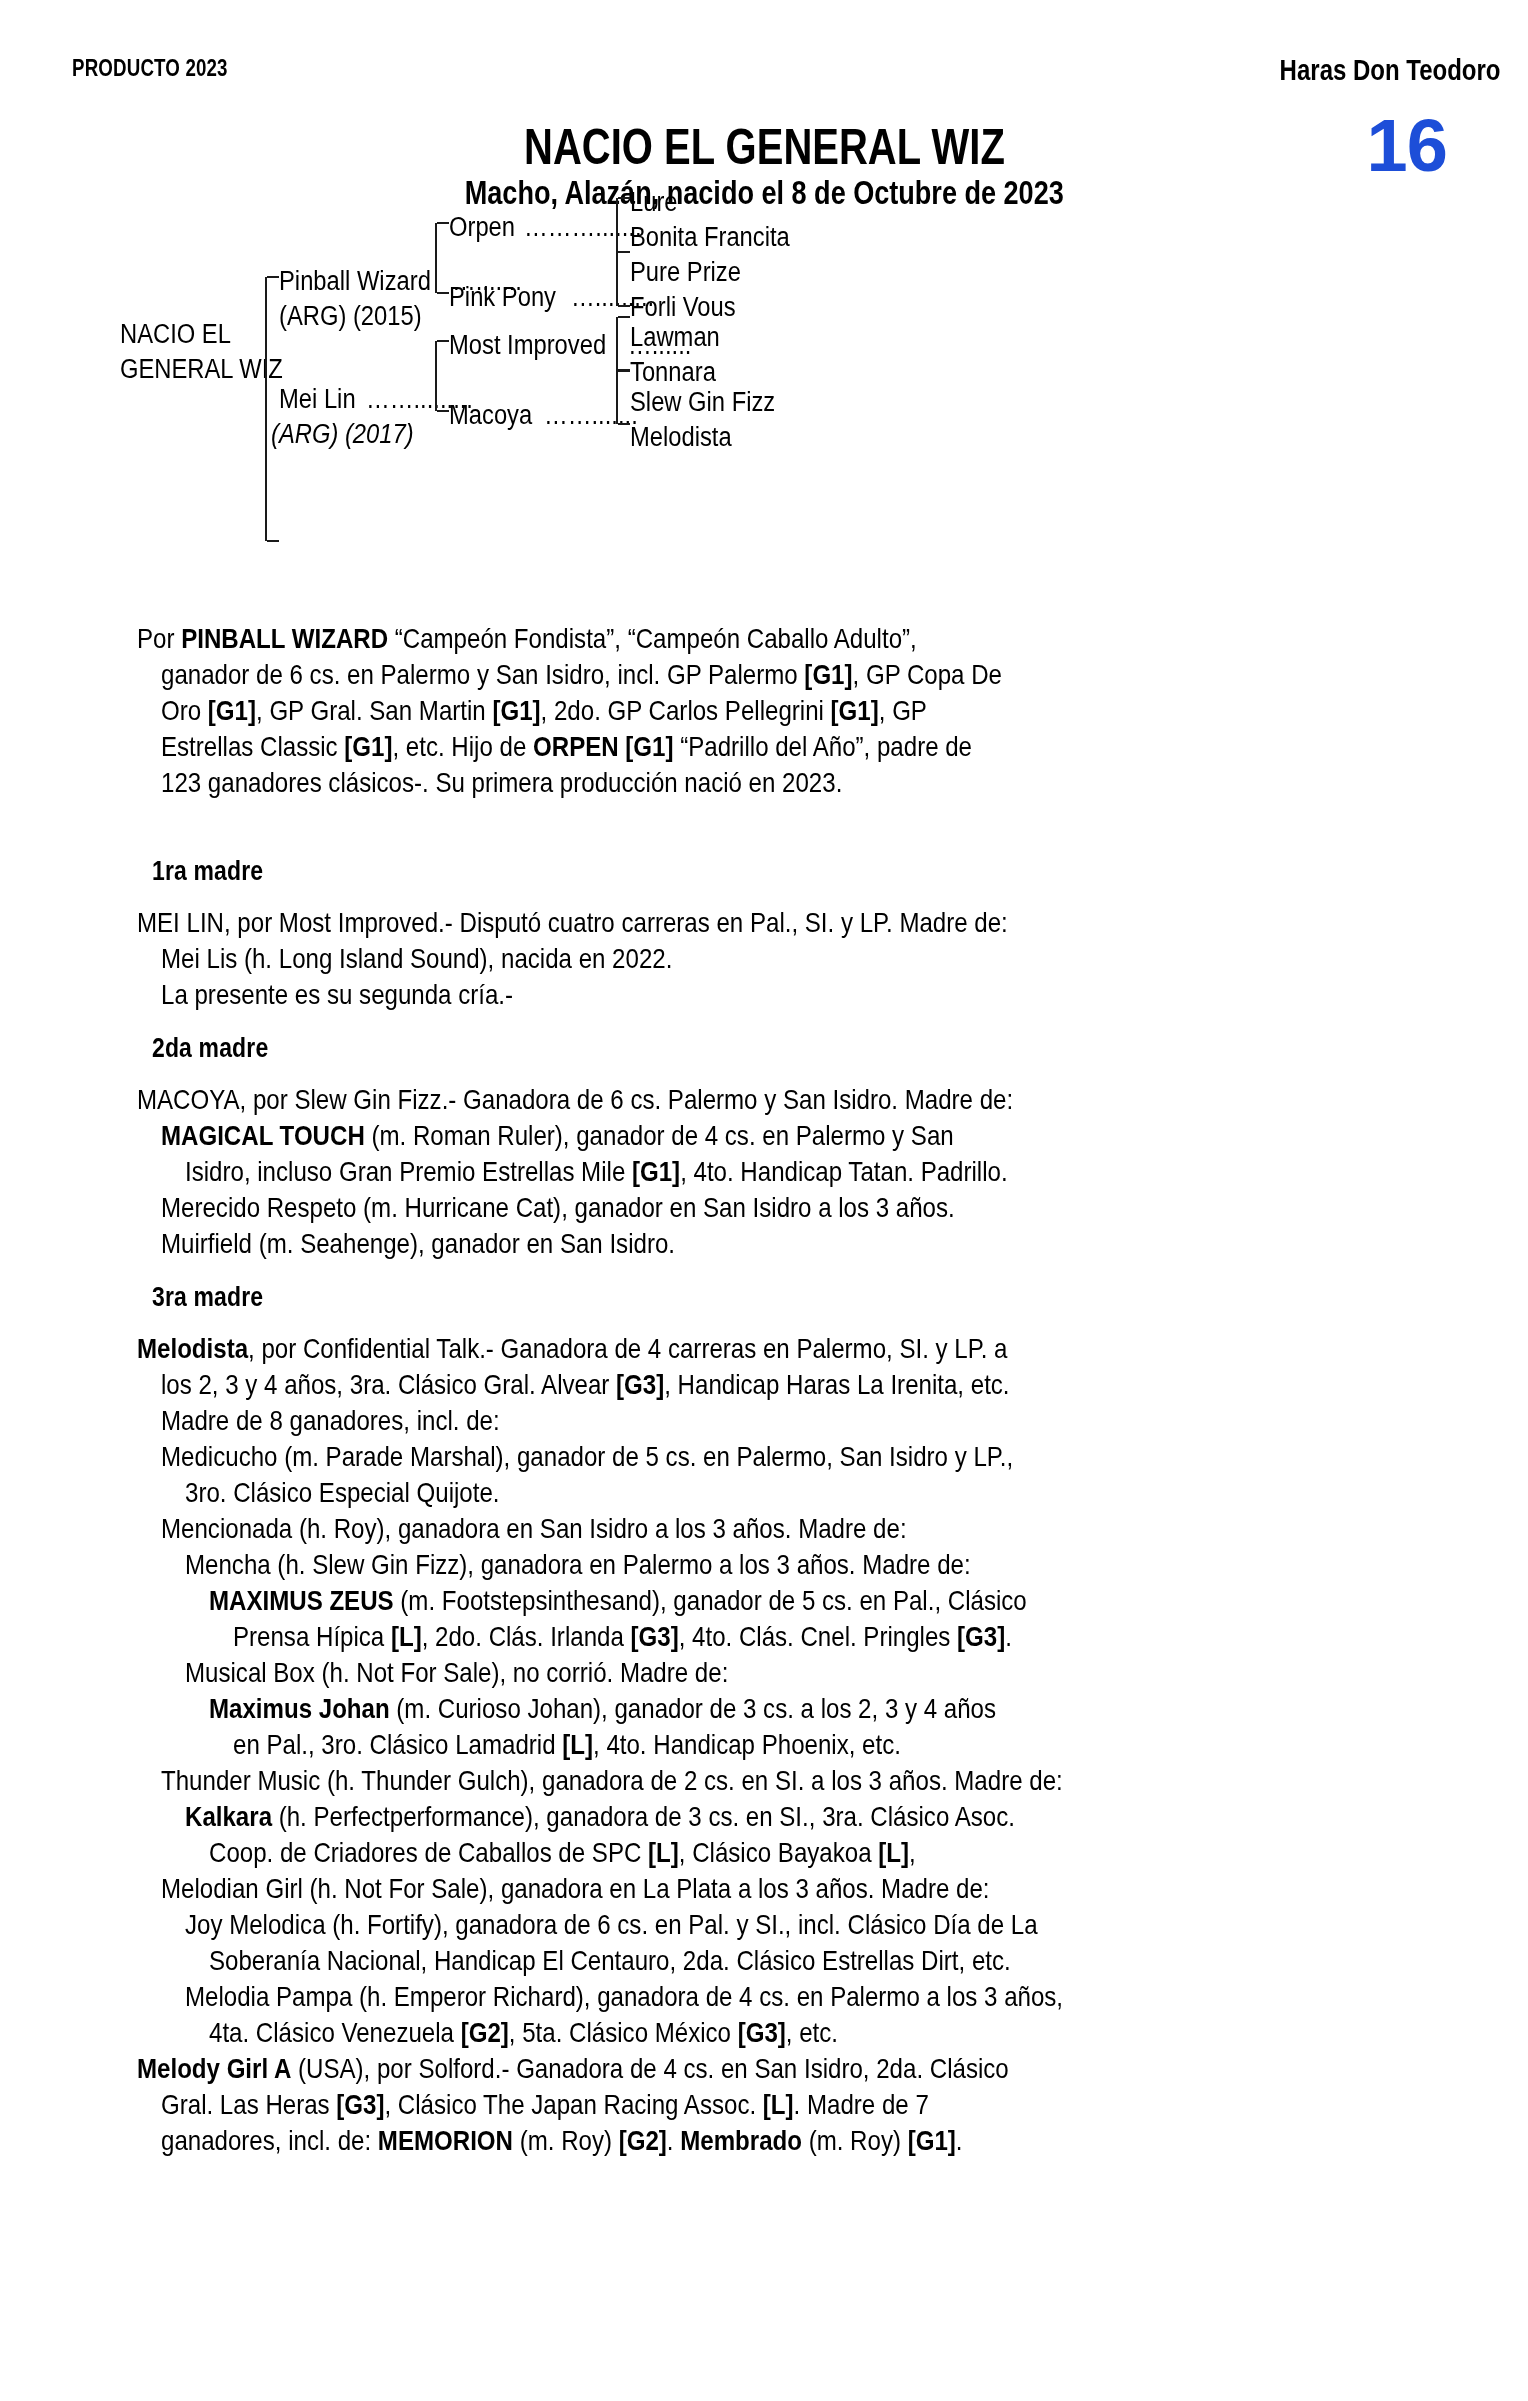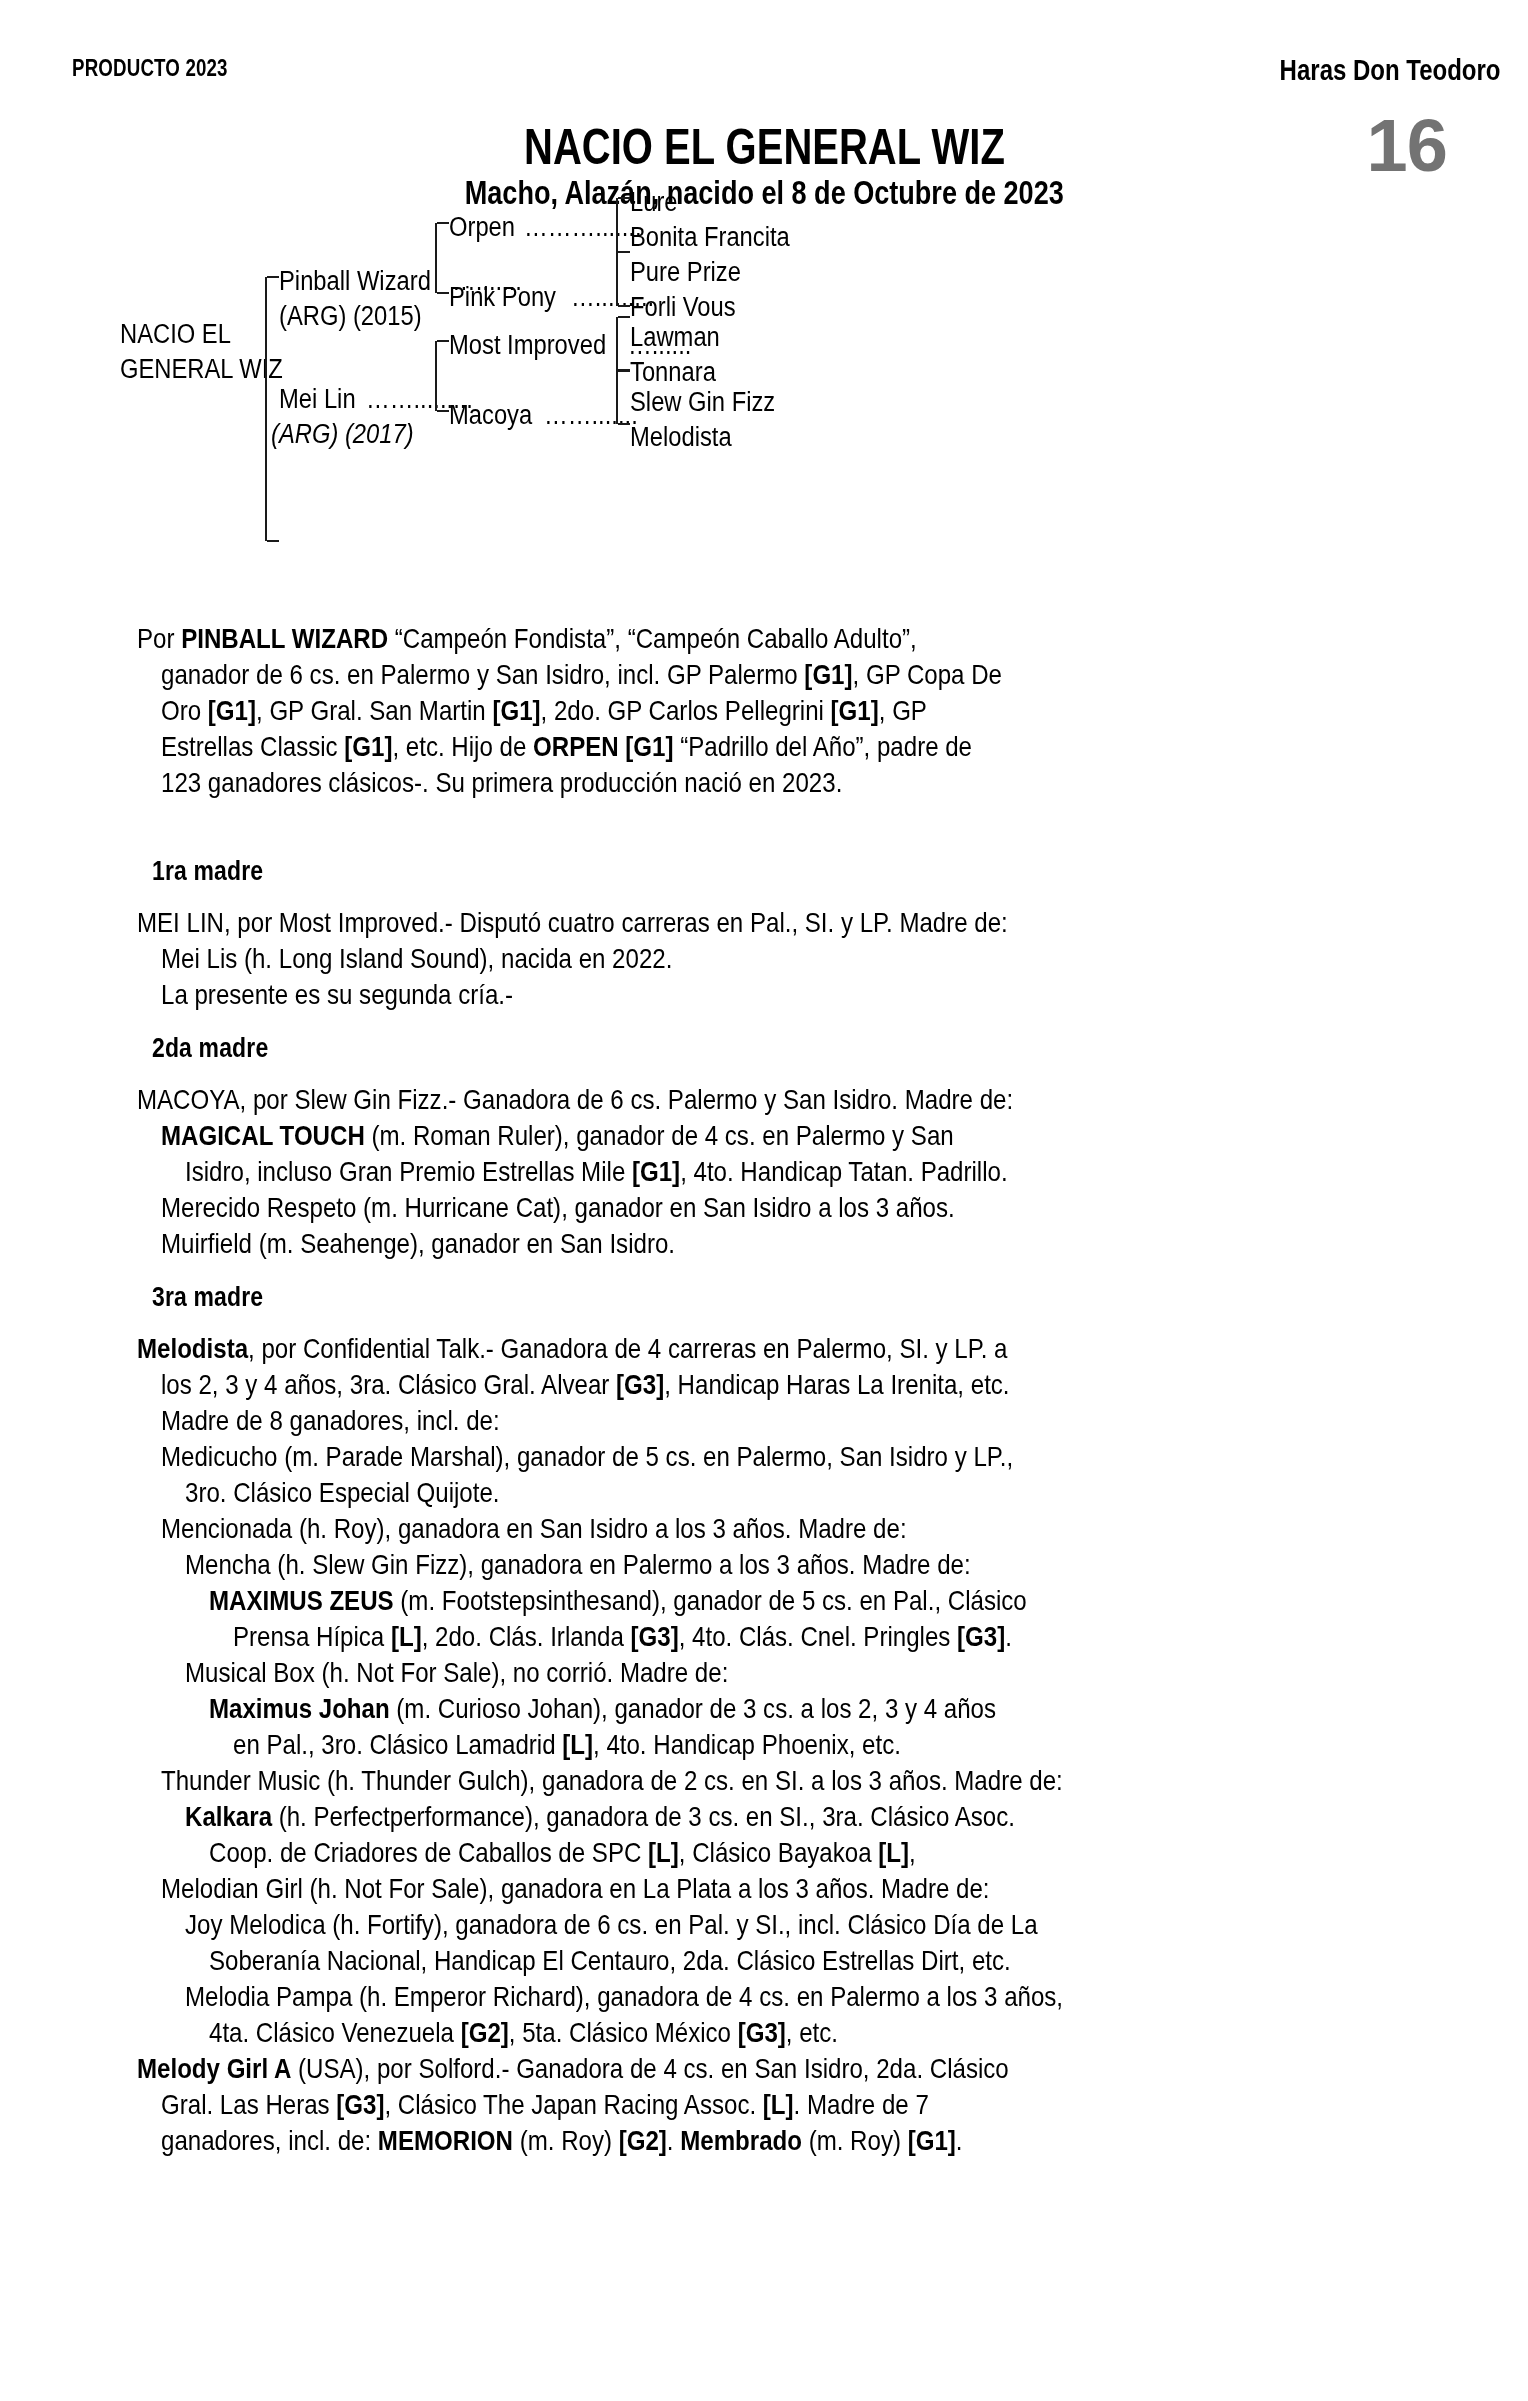--- a/index.html
+++ b/index.html
@@ -19,21 +19,21 @@
     white-space:nowrap;
   }
   .haras{
     position:absolute;left:0;top:53px;width:1528px;text-align:right;
     font-weight:bold;font-size:30px;
   }
   .haras span{display:inline-block;transform:scaleX(.80);}
   .lote{
     position:absolute;right:81px;top:109px;
     font-weight:bold;font-size:74px;line-height:74px;
-    letter-spacing:-0.9px;color:#737373;
+    letter-spacing:-0.9px;color:#1d4ed8;
   }
   .horsename{
     position:absolute;left:0;top:118px;width:1528px;text-align:center;
     font-weight:bold;font-size:50px;letter-spacing:0px;
   }
   .horsename span{display:inline-block;transform:scaleX(.80);}
   .subtitle{
     position:absolute;left:0;top:174px;width:1528px;text-align:center;
     font-weight:bold;font-size:33px;
   }

